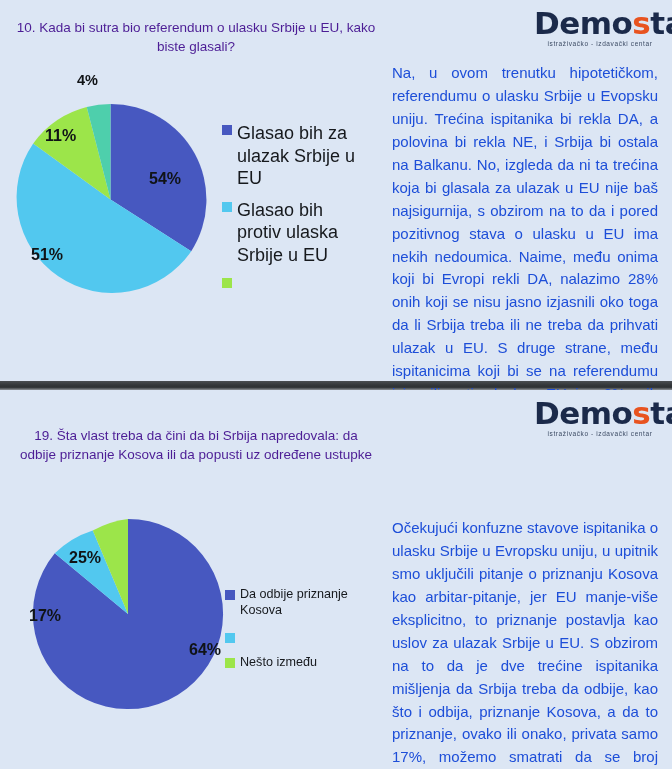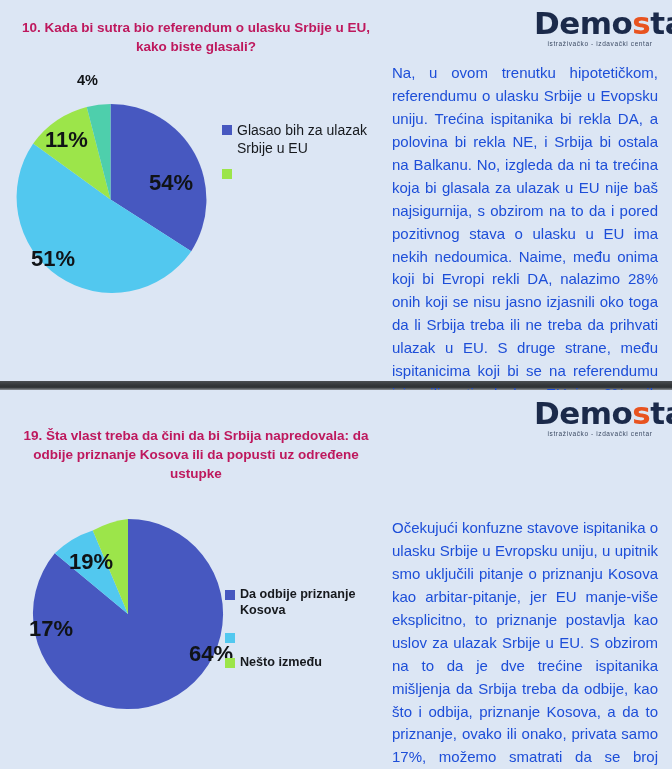--- a/index.html
+++ b/index.html
@@ -60,39 +60,39 @@
     white-space: nowrap;
   }
 
   
   .q-title {
     position: absolute;
     left: 16px;
     width: 360px;
     font-family: "Liberation Sans", sans-serif;
     font-size: 13.5px;
-    font-weight: bold;
-    color: #be185d;
+    font-weight: normal;
+    color: #4c1d95;
     text-align: center;
     line-height: 1.42;
   }
   #q-title-1 { top: 18px; }
   #q-title-2 { top: 425px; }
 
   
   .chart-wrap { position: absolute; }
   #chart-1 { left: 13px; top: 102px; }
   #chart-2 { left: 31px; top: 516px; }
   .pie { display: block; }
   .pct-label {
     position: absolute;
     font-family: "Liberation Sans", sans-serif;
     font-weight: bold;
     color: #101316;
-    font-size: 22px;
+    font-size: 16px;
     white-space: nowrap;
   }
   .pct-label.small { font-size: 14.5px; }
 
   
   .legend { position: absolute; }
   #legend-1 { left: 222px; top: 122px; width: 150px; }
   #legend-2 { left: 225px; top: 578px; width: 150px; }
   .legend-item {
     display: flex;
@@ -101,25 +101,25 @@
   }
   .swatch {
     width: 10px;
     height: 10px;
     flex: 0 0 10px;
     margin-top: 3px;
     margin-right: 5px;
   }
   .legend-label {
     font-family: "Liberation Sans", sans-serif;
-    font-size: 14px;
+    font-size: 18px;
     color: #16191d;
     line-height: 1.25;
   }
-  #legend-2 .legend-item { margin-bottom: 12px; font-weight: bold; }
+  #legend-2 .legend-item { margin-bottom: 12px; }
   #legend-2 .legend-label { font-size: 12.6px; }
 
   
   .body-text {
     position: absolute;
     font-family: "Liberation Sans", sans-serif;
     font-size: 15px;
     line-height: 1.53;
     color: #1d4ed8;
     text-align: justify;
@@ -158,20 +158,24 @@
       <div class="pct-label" style="left:32px; top:25px;">11%</div>
       <div class="pct-label small" style="left:64px; top:-30px;">4%</div>
     </div>
 
     <div class="legend" id="legend-1">
       <div class="legend-item">
         <span class="swatch" style="background:#4758c0;"></span>
         <span class="legend-label">Glasao bih za ulazak Srbije u EU</span>
       </div>
       <div class="legend-item">
+        <span class="swatch" style="background:#52c8ef;"></span>
+        <span class="legend-label">Glasao bih protiv ulaska Srbije u EU</span>
+      </div>
+      <div class="legend-item">
         <span class="swatch" style="background:#9ce54a;"></span>
       </div>
     </div>
 
     <div class="body-text" id="text-1">Na, u ovom trenutku hipotetičkom, referendumu o ulasku Srbije u Evopsku uniju. Trećina ispitanika bi rekla DA, a polovina bi rekla NE, i Srbija bi ostala na Balkanu. No, izgleda da ni ta trećina koja bi glasala za ulazak u EU nije baš najsigurnija, s obzirom na to da i pored pozitivnog stava o ulasku u EU ima nekih nedoumica. Naime, među onima koji bi Evropi rekli DA, nalazimo 28% onih koji se nisu jasno izjasnili oko toga da li Srbija treba ili ne treba da prihvati ulazak u EU. S druge strane, među ispitanicima koji bi se na referendumu izjasnili protiv ulaska u EU, ima 8% onih koji misle da Srbija treba prihvati ulazak u EU. Pored ovih ima i drugih nesumnjivih protivrečnosti u stavovima građana prema Evropskoj uniji.</div>
   </div>
 
   <div class="divider"></div>
 
   <div class="section" id="section-2">
@@ -186,22 +190,22 @@
     <div class="chart-wrap" id="chart-2" style="top:127px;">
       <svg class="pie" width="194" height="194" viewBox="0 0 200 200">
 
         <path d="M100,100 L100,2 A98,98 0 1,1 24.53,37.49 Z" fill="#4758c0"></path>
 
         <path d="M100,100 L24.53,37.49 A98,98 0 0,1 63.67,13.96 Z" fill="#52c8ef"></path>
 
         <path d="M100,100 L63.67,13.96 A98,98 0 0,1 100,2 Z" fill="#9ce54a"></path>
       </svg>
       <div class="pct-label" style="left:136px; top:124px;margin-left:22px;">64%</div>
-      <div class="pct-label" style="left:-2px; top:99px;">17%</div>
-      <div class="pct-label" style="left:38px; top:32px;">19%</div>
+      <div class="pct-label" style="left:-2px; top:90px;">17%</div>
+      <div class="pct-label" style="left:38px; top:32px;">25%</div>
     </div>
 
     <div class="legend" id="legend-2" style="top:197px;">
       <div class="legend-item">
         <span class="swatch" style="background:#4758c0;"></span>
         <span class="legend-label">Da odbije priznanje Kosova</span>
       </div>
       <div class="legend-item">
         <span class="swatch" style="background:#52c8ef;"></span>
       </div>

